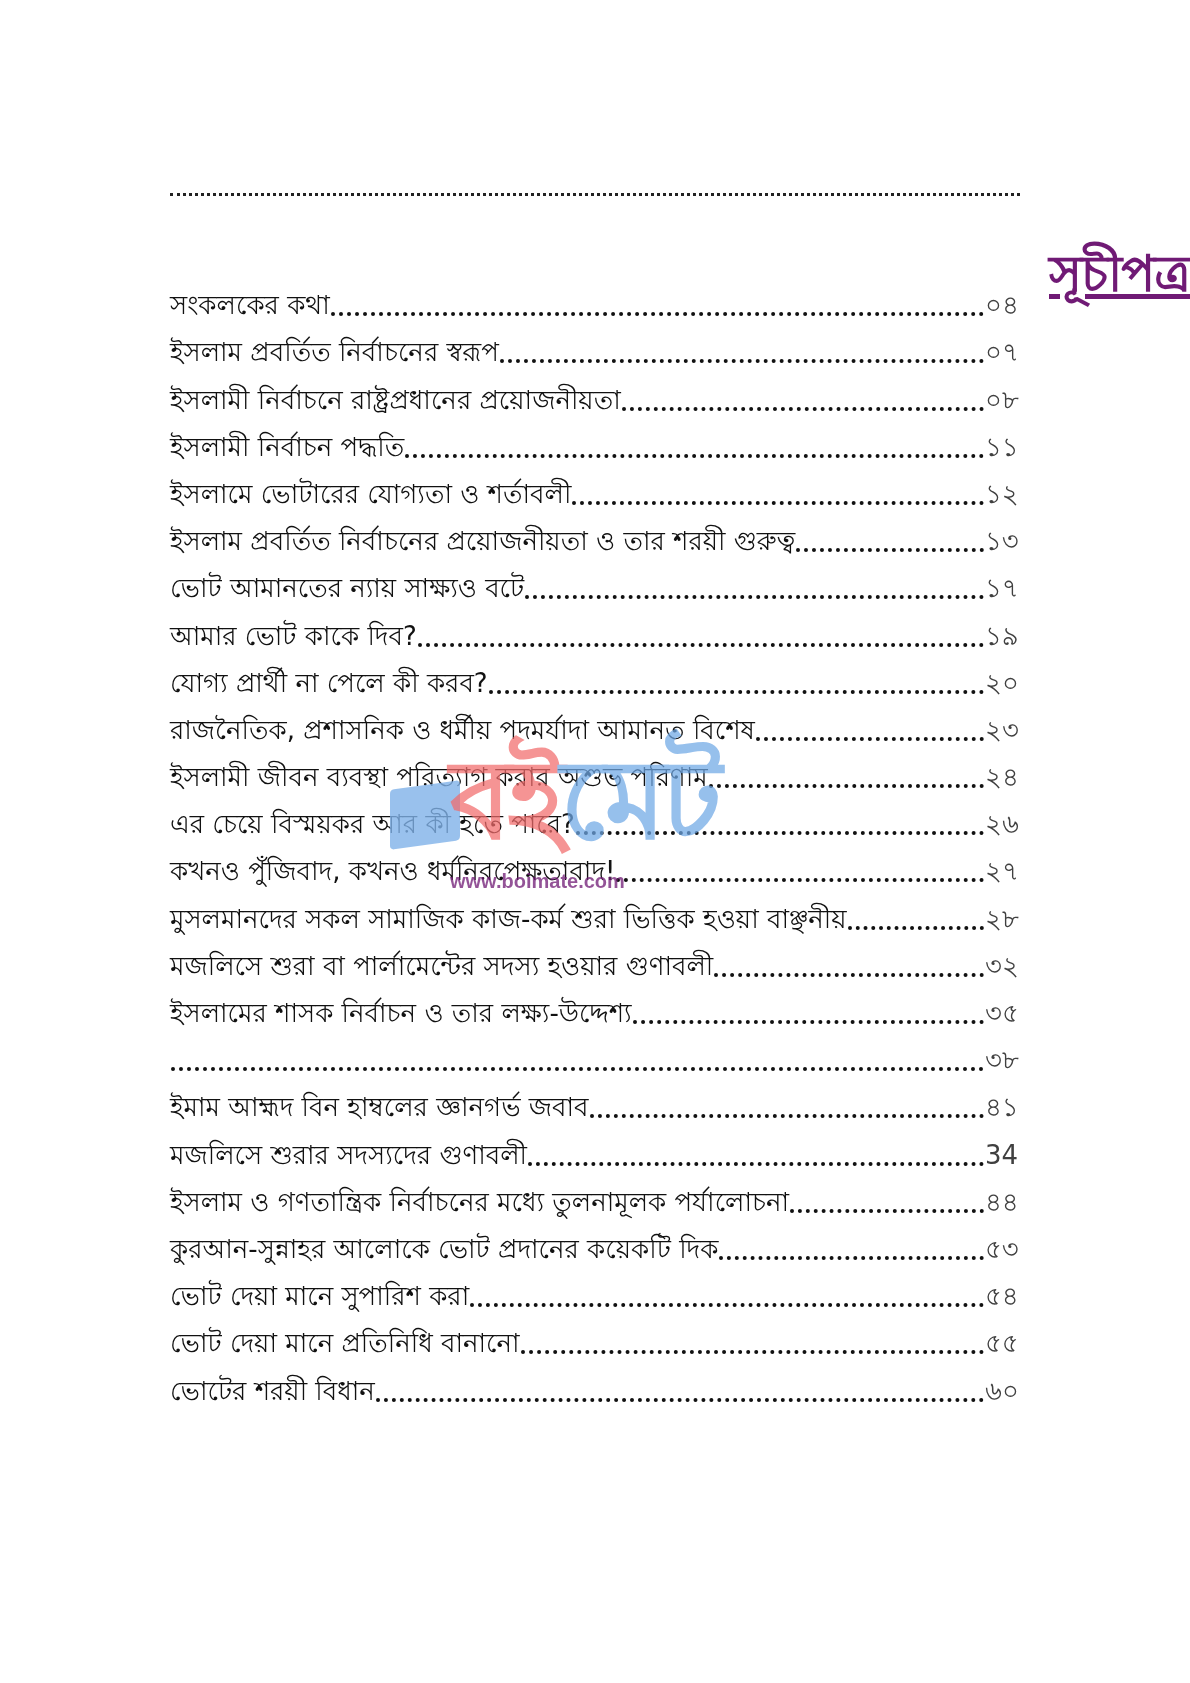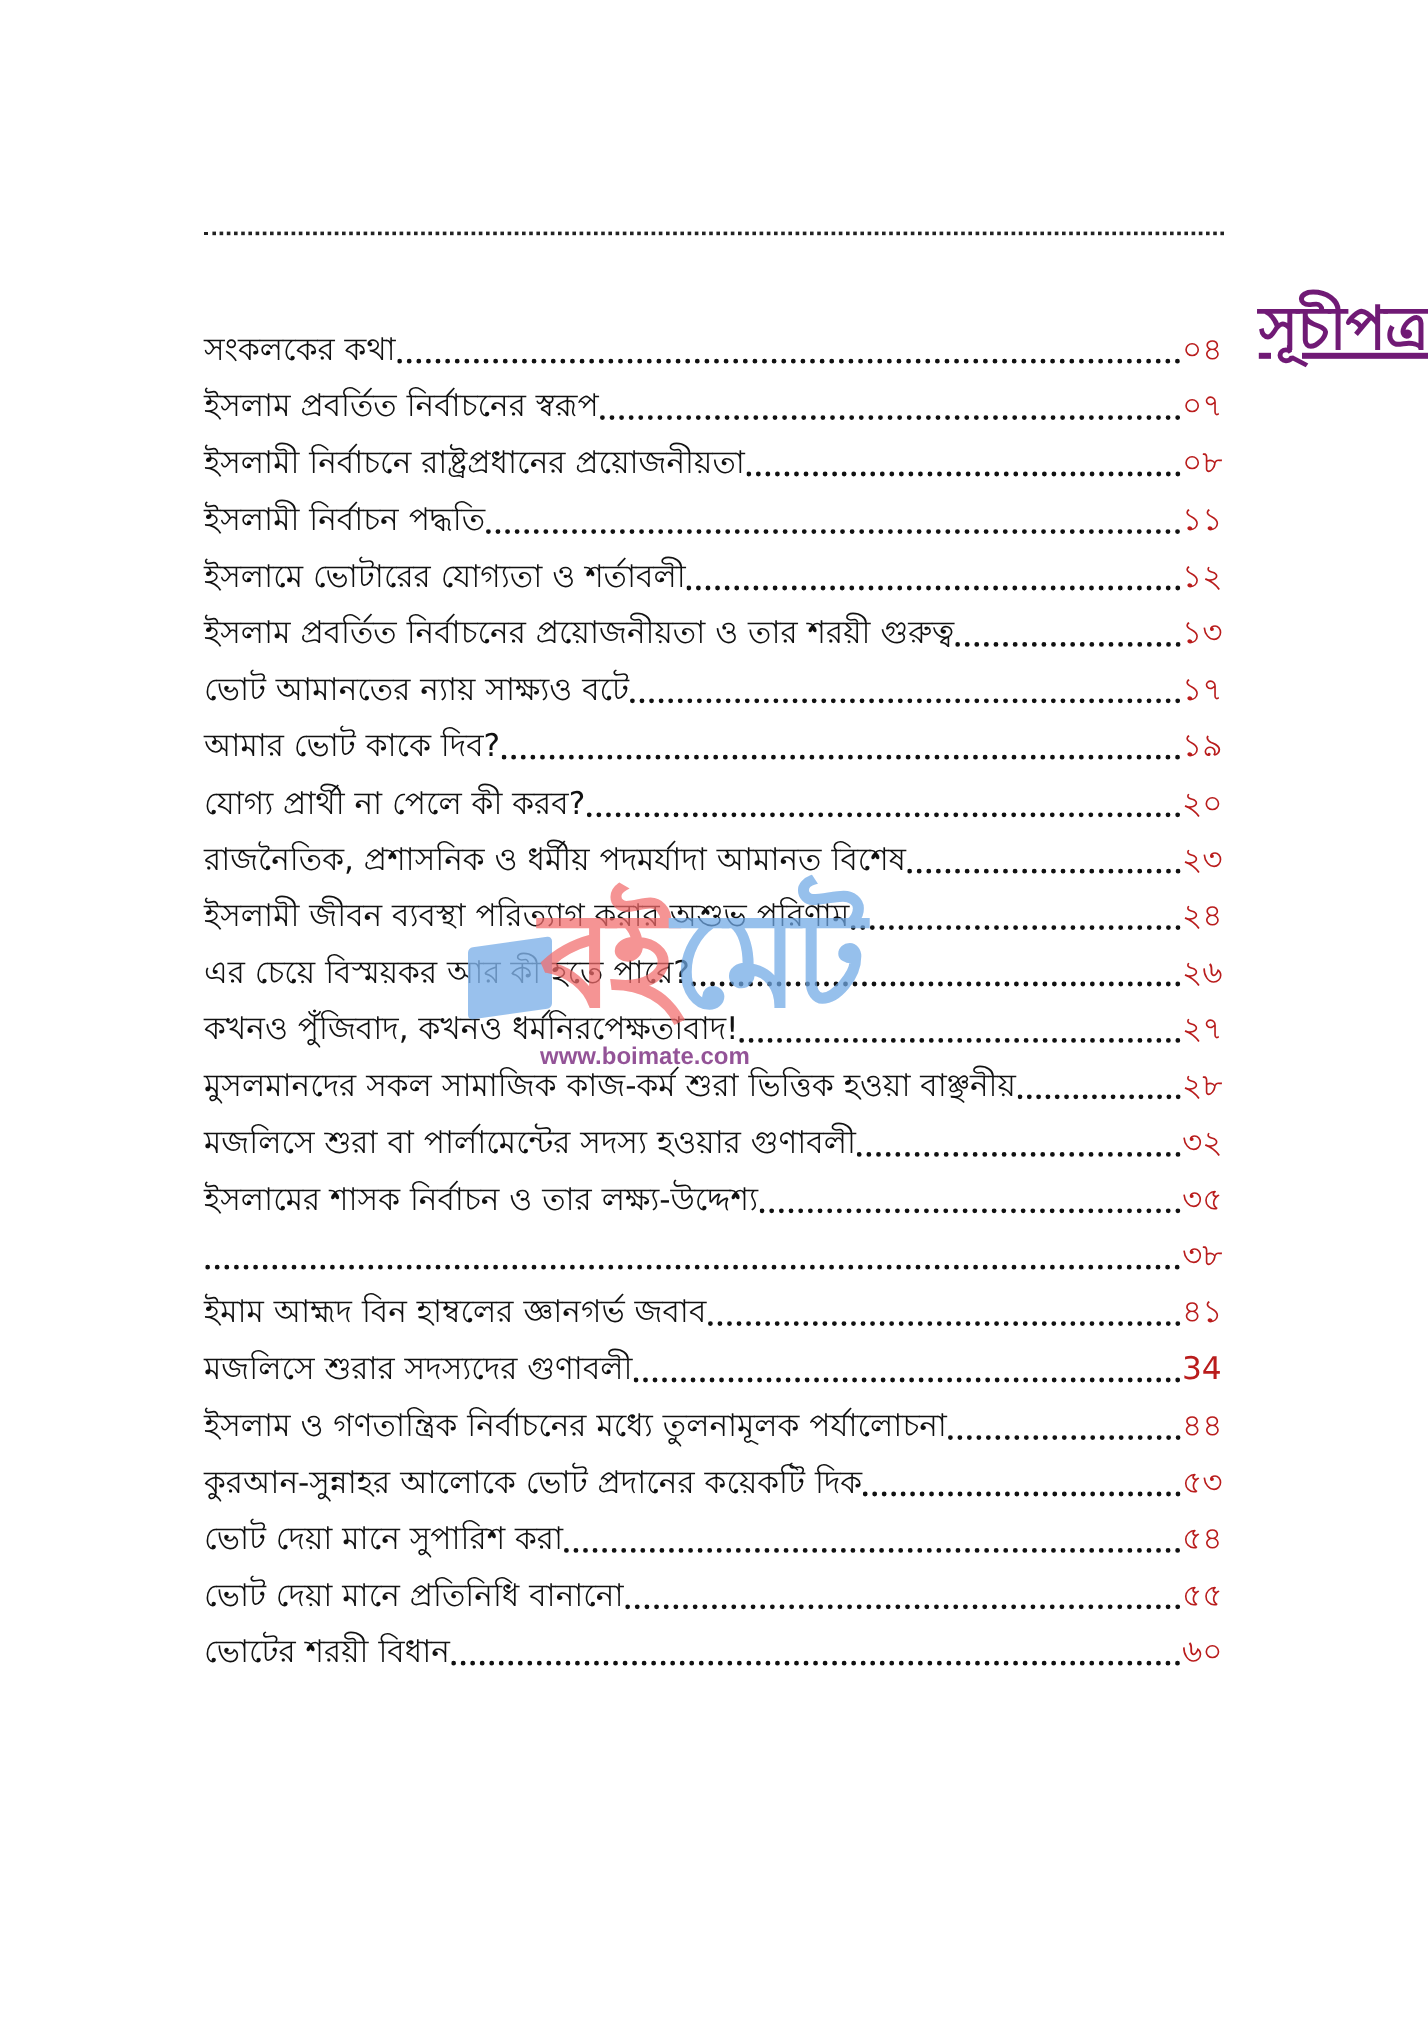--- a/index.html
+++ b/index.html
@@ -5,27 +5,27 @@
   html, body { margin: 0; padding: 0; background: #ffffff; }
   body { width: 1190px; height: 1683px; position: relative; overflow: hidden;
          font-family: "DejaVu Sans", "Liberation Sans", sans-serif; color: #111; }
   .top-rule { position: absolute; left: 170px; top: 193px; width: 850px; height: 0;
               border-top: 3px dotted #222; }
   .title { position: absolute; left: 0; right: 0; top: 205px; text-align: right;
            font-size: 50px; font-weight: bold; line-height: 70px; color: #701a75;
            font-family: "DejaVu Sans", sans-serif; letter-spacing: -1px; text-decoration: underline; }
   .toc { position: absolute; left: 170px; top: 275px; width: 855px; margin: 0; padding: 0;
          list-style: none; }
-  .toc li { display: flex; align-items: flex-start; height: 47.2px; font-size: 26px;
+  .toc li { display: flex; align-items: flex-end; height: 47.2px; font-size: 26px;
             line-height: 34px; white-space: nowrap; }
   .toc .t { flex: 0 0 auto; color: #111; }
   .toc .d { flex: 1 1 auto; overflow: hidden; height: 34px; position: relative; margin: 0 1px; }
   .toc .d::after { content: ""; position: absolute; left: 0; right: 0; bottom: 6px;
                    border-bottom: 4px dotted #111; }
-  .toc .p { flex: 0 0 auto; color: #b91c1c; min-width: 40px; text-align: left; }
+  .toc .p { flex: 0 0 auto; color: #404040; min-width: 40px; text-align: left; }
   .watermark { position: absolute; left: 390px; top: 745px; width: 360px; height: 160px;
                pointer-events: none; }
   .wm-book { position: absolute; left: 0; top: 40px; width: 70px; height: 60px;
              background: #7fb2e8; opacity: .8; transform: skewY(-8deg); border-radius: 4px; }
   .wm-text { position: absolute; left: 60px; top: -10px; font-size: 110px; font-weight: bold;
              line-height: 130px; opacity: .72; letter-spacing: -4px; }
   .wm-red { color: #f26b6b; }
   .wm-blue { color: #6fa8e6; }
   .wm-url { position: absolute; left: 60px; top: 112px; font-size: 20px; font-weight: bold;
             color: #701a75; opacity: .75; font-family: "Liberation Sans", sans-serif; margin-top: 13px; }

